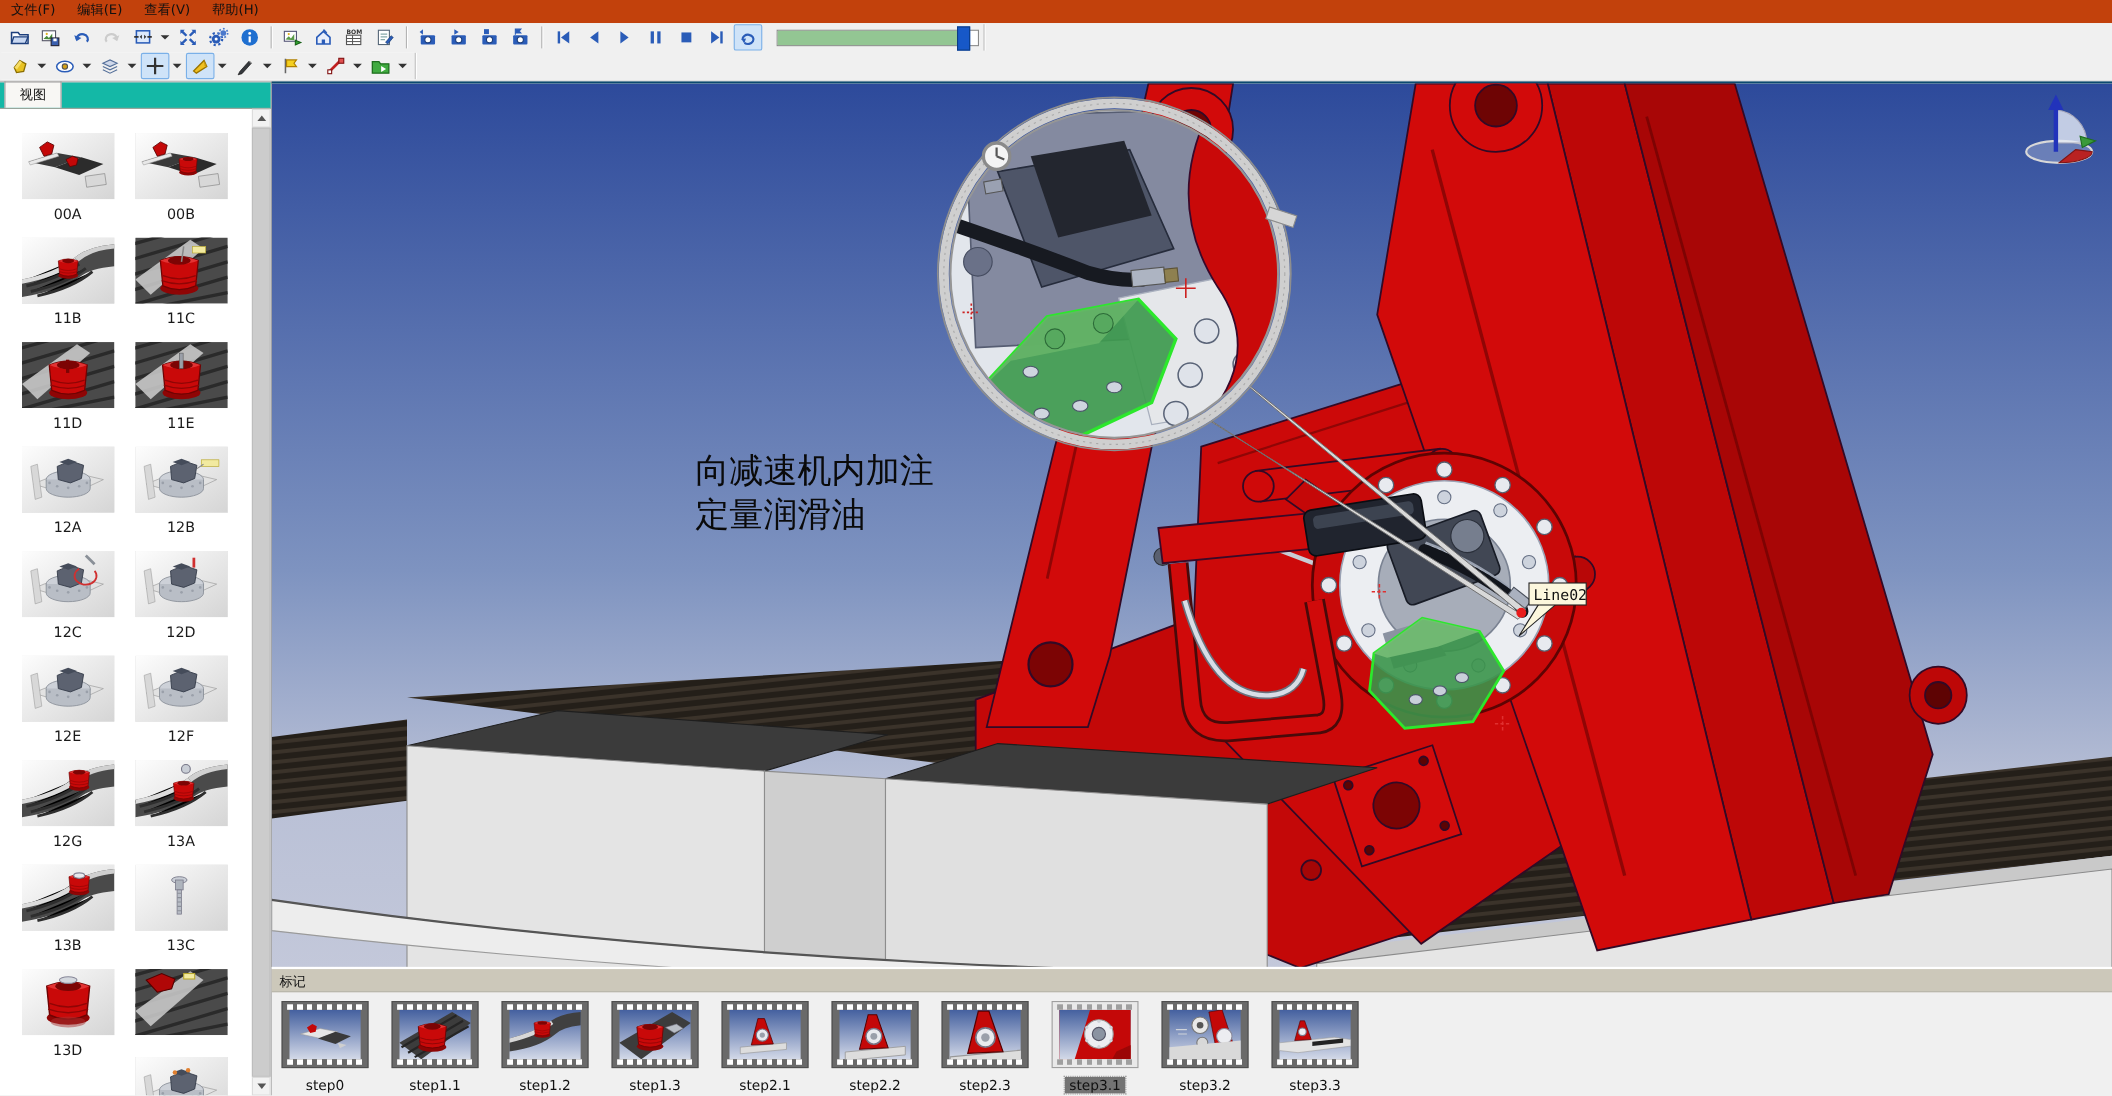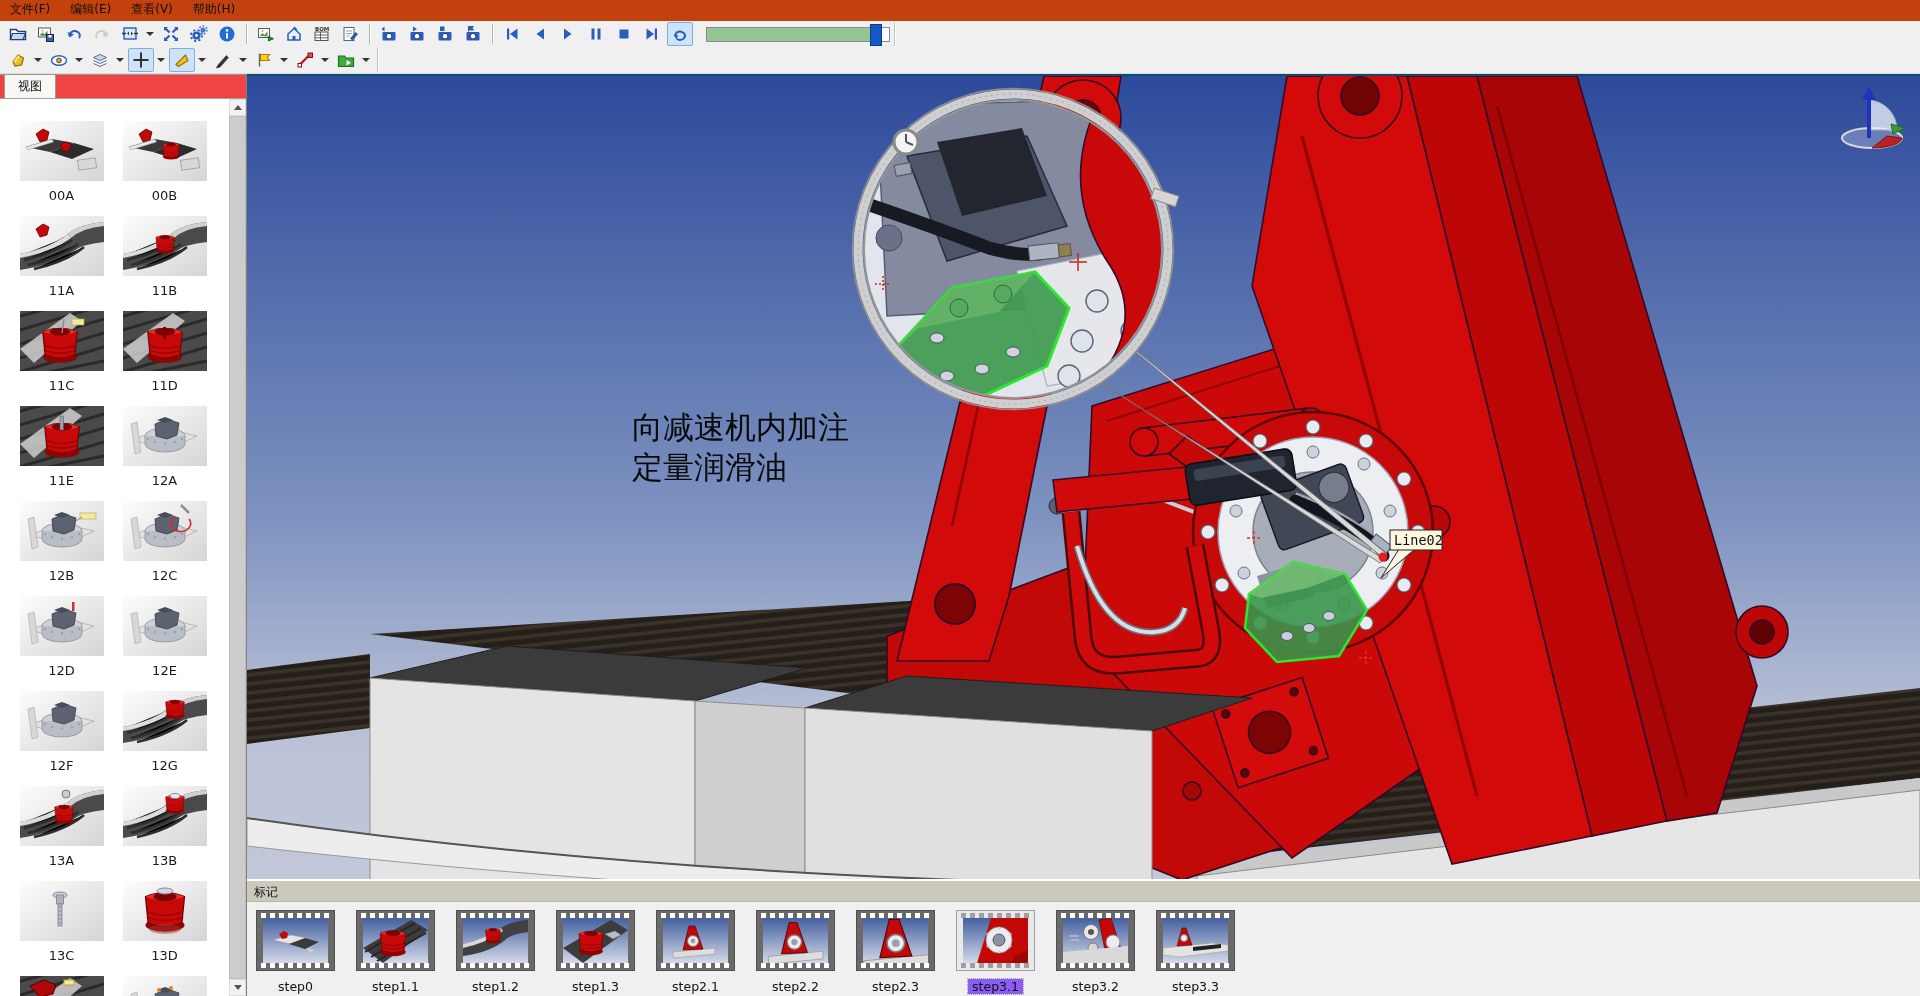--- a/index.html
+++ b/index.html
@@ -15,21 +15,21 @@
   .tbtn.disabled{opacity:.42}
   .tbtn svg{display:block}
   .caret{width:11px;height:22px;display:flex;align-items:center;justify-content:center;margin-right:2px}
   .caret i{width:0;height:0;border-left:4px solid transparent;border-right:4px solid transparent;border-top:4px solid #333}
   .sep{width:1px;height:20px;background:#b4b4b4;margin:0 5px;box-shadow:1px 0 0 #fff}
   .progress{position:relative;width:182px;height:13px;border:1px solid #8a8a8a;background:#fff;margin-left:12px}
   .progress .fill{height:100%;background:#93c693}
   .progress .handle{position:absolute;top:-4px;width:10px;height:20px;background:#1758c8;border:1px solid #0c3c86}
   
   #sidebar{position:absolute;left:0;top:74px;width:247px;bottom:0;background:#fff;border-top:1px solid #9a9a9a;border-right:1px solid #808080;box-sizing:border-box}
-  .tabstrip{height:23px;background:#ef4444;border-bottom:1px solid #a5a29a;display:flex;align-items:flex-end}
+  .tabstrip{height:23px;background:#14b8a6;border-bottom:1px solid #a5a29a;display:flex;align-items:flex-end}
   .tab{background:#f8f7f4;border:1px solid #9a9a9a;border-bottom:none;padding:3px 13px 3px;margin-left:4px;font-size:12px}
   #thumbs{position:absolute;top:24px;left:0;right:17px;bottom:0;overflow:hidden;padding:22px 0 0 13px;box-sizing:border-box}
   .vitem{width:97px;float:left;margin:0 6px 13px 0;text-align:center}
   .vimg{width:84px;height:60px;margin:0 auto;background:linear-gradient(135deg,#fbfbfb,#d8d8d8);box-shadow:0 0 0 1px #d2d2d2 inset}
   .vimg svg{display:block}
   .vlabel{margin-top:7px;font-size:13px;color:#1a1a1a}
   #vscroll{position:absolute;top:24px;right:0;width:17px;bottom:0;background:#ececec}
   .vs-btn{height:17px;background:#f2f2f2;border:1px solid #dcdcdc;box-sizing:border-box;display:flex;align-items:center;justify-content:center}
   .vs-up i{width:0;height:0;border-left:4px solid transparent;border-right:4px solid transparent;border-bottom:5px solid #555}
   .vs-down{position:absolute;bottom:0;left:0;right:0}
@@ -43,21 +43,21 @@
   .marks-header{height:21px;background:#ccc8ba;border-bottom:1px solid #b9b6ab;font-size:12px;padding:3px 0 16px 7px;box-sizing:border-box}
   #steps{display:flex;gap:21px;padding:8px 0 0 9px}
   .step{width:79px;text-align:center}
   .film{width:79px;height:61px;background:#6a6a6a;border:1px solid #4f4f4f;box-sizing:border-box;padding:7px 6px;position:relative}
   .holes{position:absolute;left:4px;right:4px;height:5px;background:repeating-linear-gradient(90deg,#fff 0 5px,rgba(0,0,0,0) 5px 9px)}
   .holes.top{top:2px}.holes.bot{bottom:2px}
   .film svg{display:block;width:65px;height:45px}
   .step.selected .film{background:#e9e9e9;border-color:#9f9f9f}
   .step.selected .holes{background:repeating-linear-gradient(90deg,#9f9f9f 0 5px,rgba(0,0,0,0) 5px 9px)}
   .step-label{display:inline-block;font-size:12.5px;margin-top:8px;padding:0 4px}
-  .step.selected .step-label{background:#8b5cf6;outline:1px dotted #9a9a9a}
+  .step.selected .step-label{background:#737373;outline:1px dotted #9a9a9a}
 </style>
 </head>
 <body>
 
 <div class="menubar" id="menubar">
     <div class="menu-item">文件(F)</div>
     <div class="menu-item">编辑(E)</div>
     <div class="menu-item">查看(V)</div>
     <div class="menu-item">帮助(H)</div>
   </div>
@@ -423,42 +423,20 @@
               <ellipse cx="0" cy="14" rx="15" ry="5" fill="#8f0505"></ellipse>
               <path d="M-15 -8 Q0 -14 15 -8 L13 12 Q0 18 -13 12 Z" fill="#c90909" stroke="#6e0303" stroke-width="1"></path>
               <path d="M-15 -8 Q0 -14 15 -8 Q0 -2 -15 -8" fill="#e23333"></path>
               <ellipse cx="0" cy="-8" rx="9" ry="3.4" fill="#7c0404"></ellipse>
               <path d="M-13 4 Q0 9 13 4" fill="none" stroke="#8f0505"></path>
               <path d="M-14 8 Q0 13 14 8" fill="none" stroke="#8f0505"></path>
             </g>
           </svg>
         </div>
         <div class="vlabel">00B</div>
-      </div>
-      <div class="vitem">
-        <div class="vimg">
-          <svg width="84" height="60" viewBox="0 0 84 60">
-            <linearGradient id="gL" x1="0" y1="0" x2="1" y2="1">
-              <stop offset="0" stop-color="#fdfdfd"></stop>
-              <stop offset="1" stop-color="#d5d5d5"></stop>
-            </linearGradient>
-            <rect width="84" height="60" fill="#f4f4f4"></rect>
-            <rect width="84" height="60" fill="url(#gL)"></rect>
-            <g transform="scale(1) translate(0,4)">
-              <path d="M0 34 Q30 28 48 14 Q60 4 84 2 L84 22 Q62 24 52 32 Q36 44 0 50 Z" fill="#4a4a4a"></path>
-              <g stroke="#2e2e2e" stroke-width="2.6">
-                <path d="M4 40 Q34 33 52 20 M8 45 Q40 38 58 24 M14 49 Q46 42 64 27 M0 36 Q28 31 44 18"></path>
-              </g>
-              <path d="M0 34 Q30 28 48 14l3 4 Q32 32 0 38z" fill="#dcdcdc"></path>
-              <path d="M84 2 Q60 4 48 14l3 4 Q62 8 84 6z" fill="#d0d0d0"></path>
-            </g>
-            <path d="M16 13l7-5 6 3-2 8-7 2z" fill="#c40808" stroke="#5c0303" stroke-width=".8"></path>
-          </svg>
-        </div>
-        <div class="vlabel">11A</div>
       </div>
       <div class="vitem">
         <div class="vimg">
           <svg width="84" height="60" viewBox="0 0 84 60">
             <linearGradient id="gL" x1="0" y1="0" x2="1" y2="1">
               <stop offset="0" stop-color="#fdfdfd"></stop>
               <stop offset="1" stop-color="#d5d5d5"></stop>
             </linearGradient>
             <rect width="84" height="60" fill="#f4f4f4"></rect>
             <rect width="84" height="60" fill="url(#gL)"></rect>

